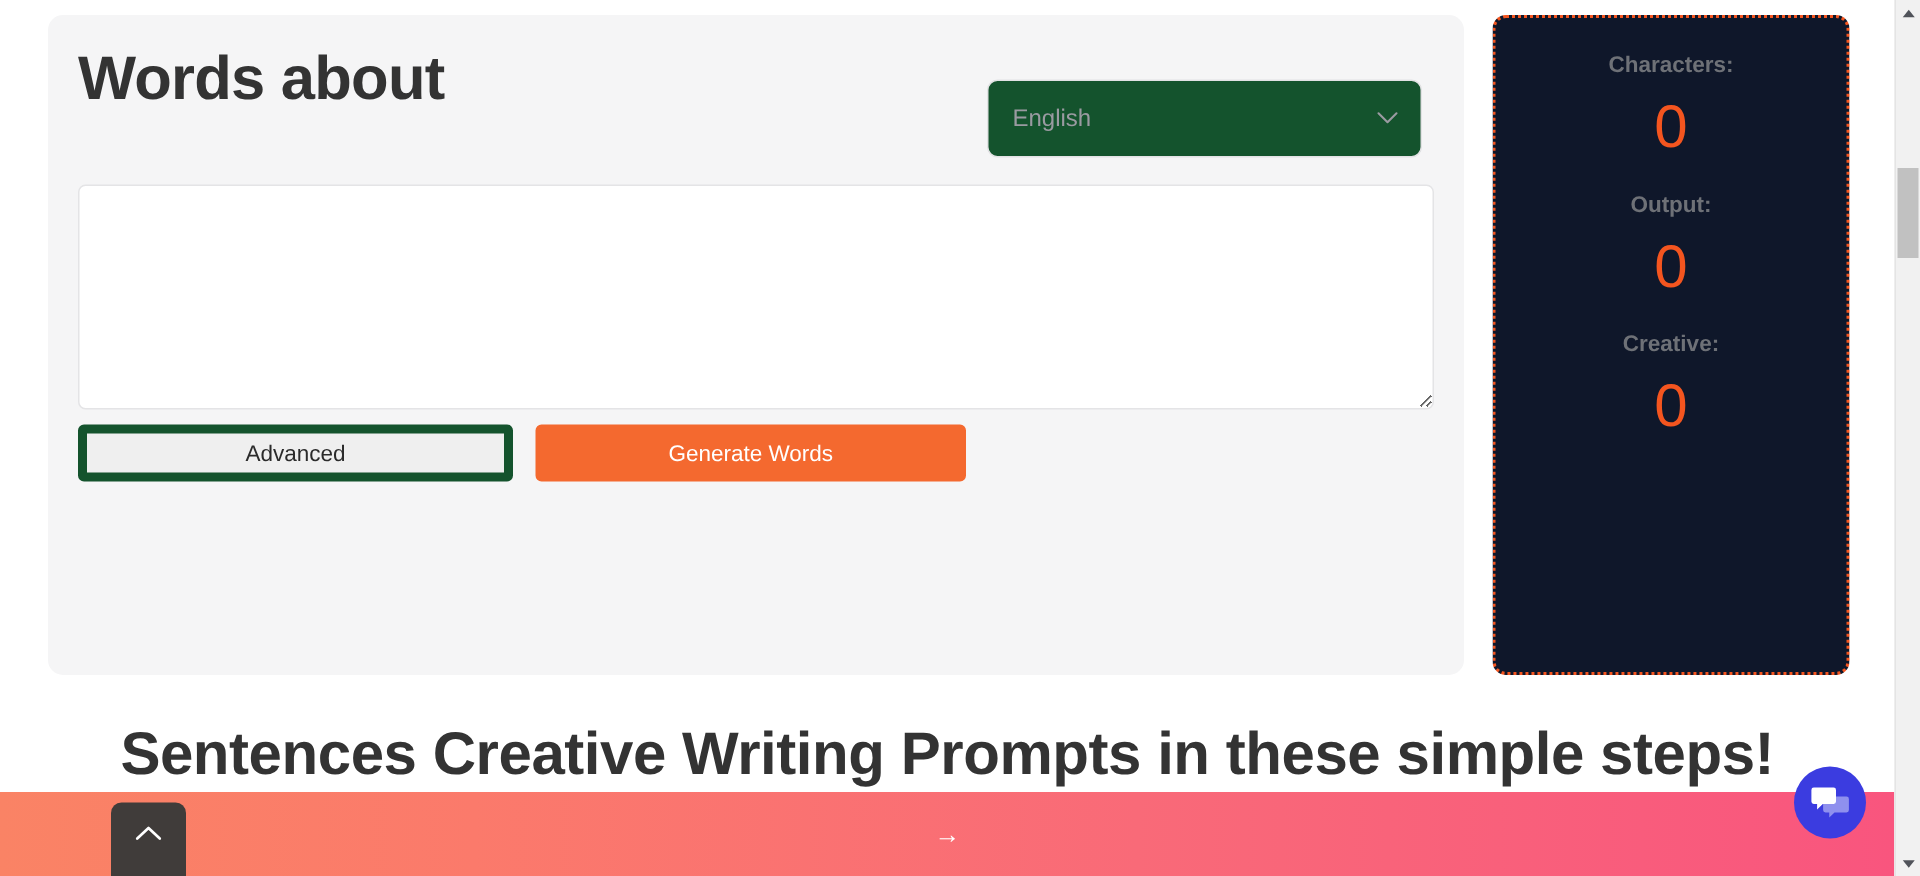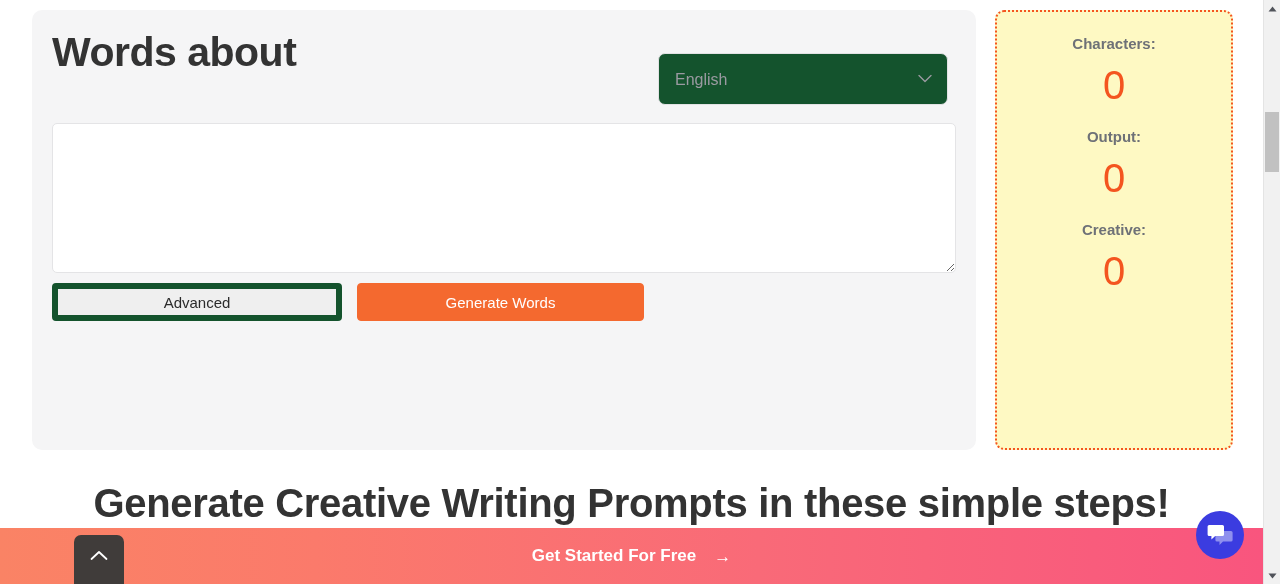--- a/index.html
+++ b/index.html
@@ -147,21 +147,21 @@
   }
 
   
   .stats-panel {
     position: absolute;
     left: 995px;
     top: 10px;
     width: 238px;
     height: 440px;
     box-sizing: border-box;
-    background: #fef9c3;
+    background: #0f172a;
     border: 2px dotted #f4551f;
     border-radius: 9px;
     display: flex;
     flex-direction: column;
     align-items: center;
     justify-content: flex-start;
     padding-top: 24px;
   }
   .stat-block {
     width: 100%;
@@ -344,25 +344,24 @@
 
       <div class="stat-block">
         <div class="stat-label">Creative:</div>
         <div class="stat-value">0</div>
       </div>
 
 
     </div>
   </div>
 
-  <div class="section-headline">Generate Creative Writing Prompts in these simple steps!</div>
+  <div class="section-headline">Sentences Creative Writing Prompts in these simple steps!</div>
 
   <div class="cta-bar">
     <a class="cta-link" href="#">
-      <span>Get Started For Free</span>
       <span class="cta-arrow">→</span>
     </a>
   </div>
 
   <button class="scroll-top-btn">
     <span style="line-height:0;">
       <svg width="18" height="11" viewBox="0 0 18 11" fill="none" xmlns="http://www.w3.org/2000/svg">
         <path d="M1.5 9L9 2L16.5 9" stroke="#ffffff" stroke-width="1.8" stroke-linecap="round" stroke-linejoin="round"></path>
       </svg>
     </span>

